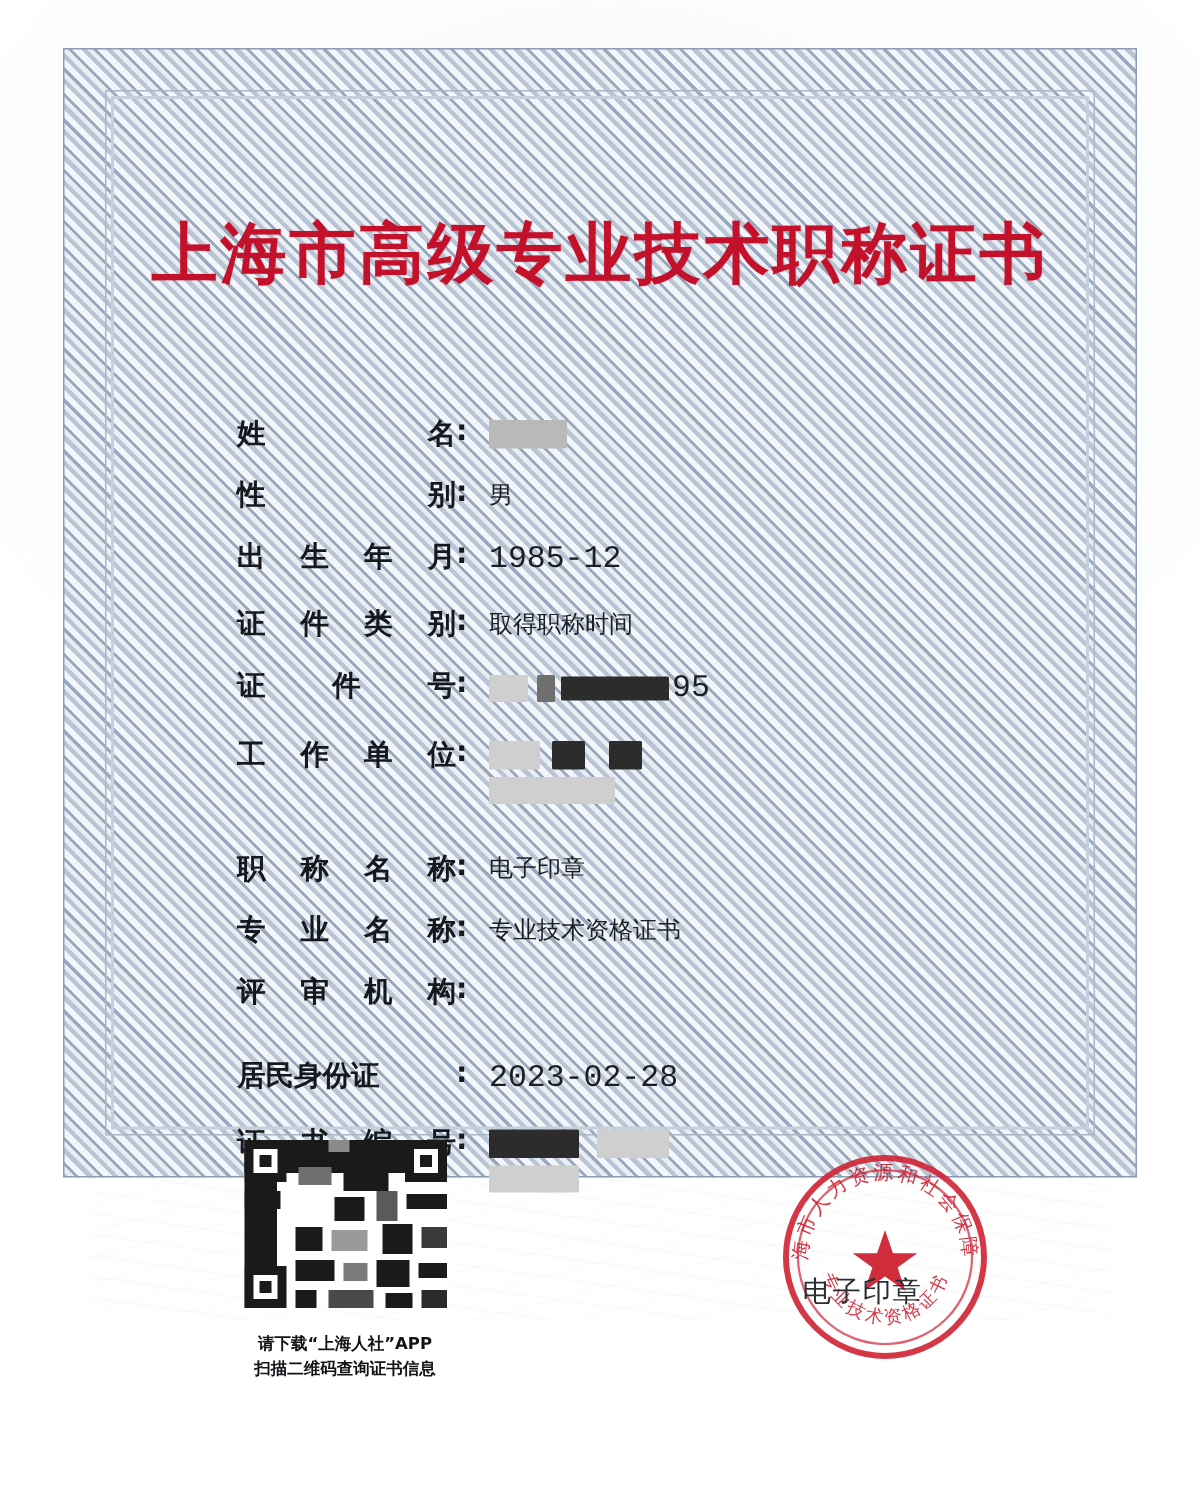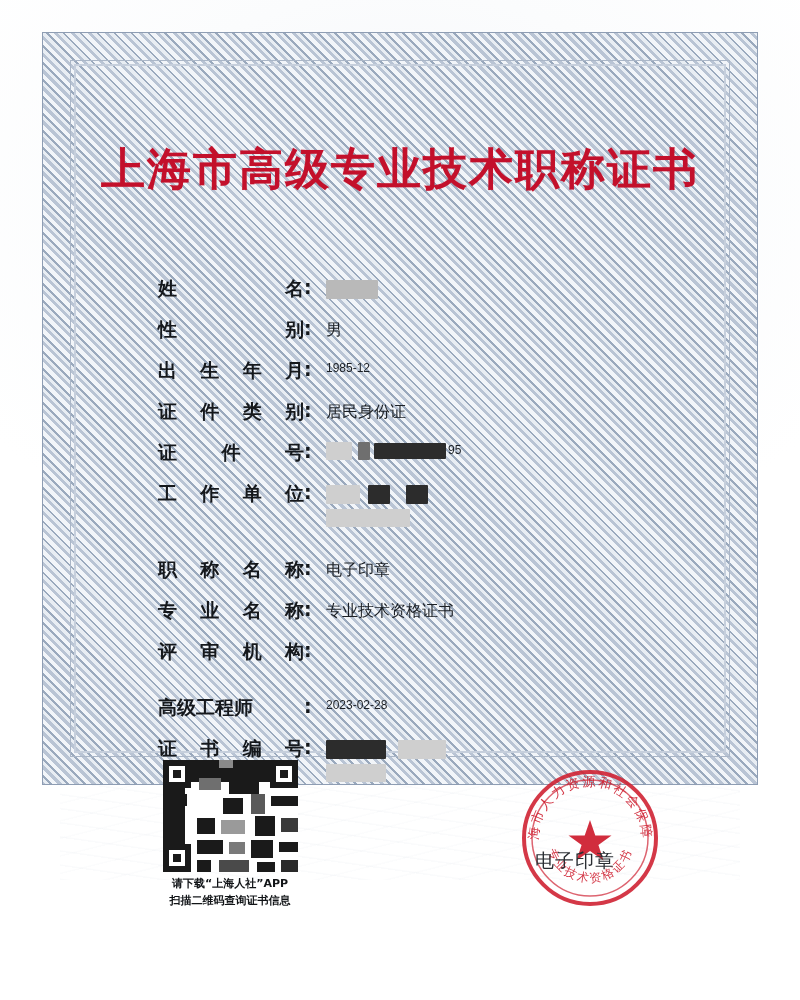--- a/index.html
+++ b/index.html
@@ -158,21 +158,21 @@
     margin-right: 12px;
   }
   .value {
     font-family: "DejaVu Sans", sans-serif;
     font-size: 16px;
     color: #1b1f24;
     line-height: 1.35;
     padding-top: 2px;
     max-width: 350px;
   }
-  .value.latin { font-family: Liberation Sans, sans-serif; font-size: 12px; }
+  .value.latin { font-family: Liberation Mono, monospace; font-size: 21px; }
 
   
   .redact {
     display: inline-block;
     vertical-align: middle;
     border-radius: 1px;
   }
   .rd-gray   { background: #b9b9b9; }
   .rd-dark   { background: #2c2c2c; }
   .rd-mid    { background: #6f6f6f; }
@@ -192,21 +192,21 @@
     margin: 0 auto;
     background-color: #ffffff;
     background-image:
       linear-gradient(90deg, #1a1a1a 0 22px, transparent 22px 100%),
       linear-gradient(180deg, #1a1a1a 0 22px, transparent 22px 100%);
     position: relative;
     overflow: hidden;
   }
   .qr-cell { position: absolute; }
   .qr-caption {
-    margin-top: 4px;
+    margin-top: 16px;
     font-family: "DejaVu Sans", sans-serif;
     font-size: 11px;
     font-weight: bold;
     color: #111417;
     line-height: 1.5;
   }
 
   
   .seal {
     position: absolute;
@@ -274,21 +274,21 @@
     </div>
 
     <div class="row">
       <div class="label">
         <span>证</span>
           <span>件</span>
           <span>类</span>
           <span>别</span>
       </div>
       <div class="colon">:</div>
-      <div class="value">居民身份证</div>
+      <div class="value">取得职称时间</div>
     </div>
 
     <div class="row">
       <div class="label">
         <span>证</span>
           <span>件</span>
           <span>号</span>
       </div>
       <div class="colon">:</div>
       <div class="value latin">
@@ -336,21 +336,21 @@
       <div class="label">
         <span>评</span>
           <span>审</span>
           <span>机</span>
           <span>构</span>
       </div>
       <div class="colon">:</div>
     </div>
 
     <div class="row group-gap">
-      <div class="label tight" style="display:block;">高级工程师</div>
+      <div class="label tight" style="display:block;">居民身份证</div>
       <div class="colon">:</div>
       <div class="value latin">2023-02-28</div>
     </div>
 
     <div class="row" style="margin-top:14px;">
       <div class="label">
         <span>证</span>
           <span>书</span>
           <span>编</span>
           <span>号</span>

